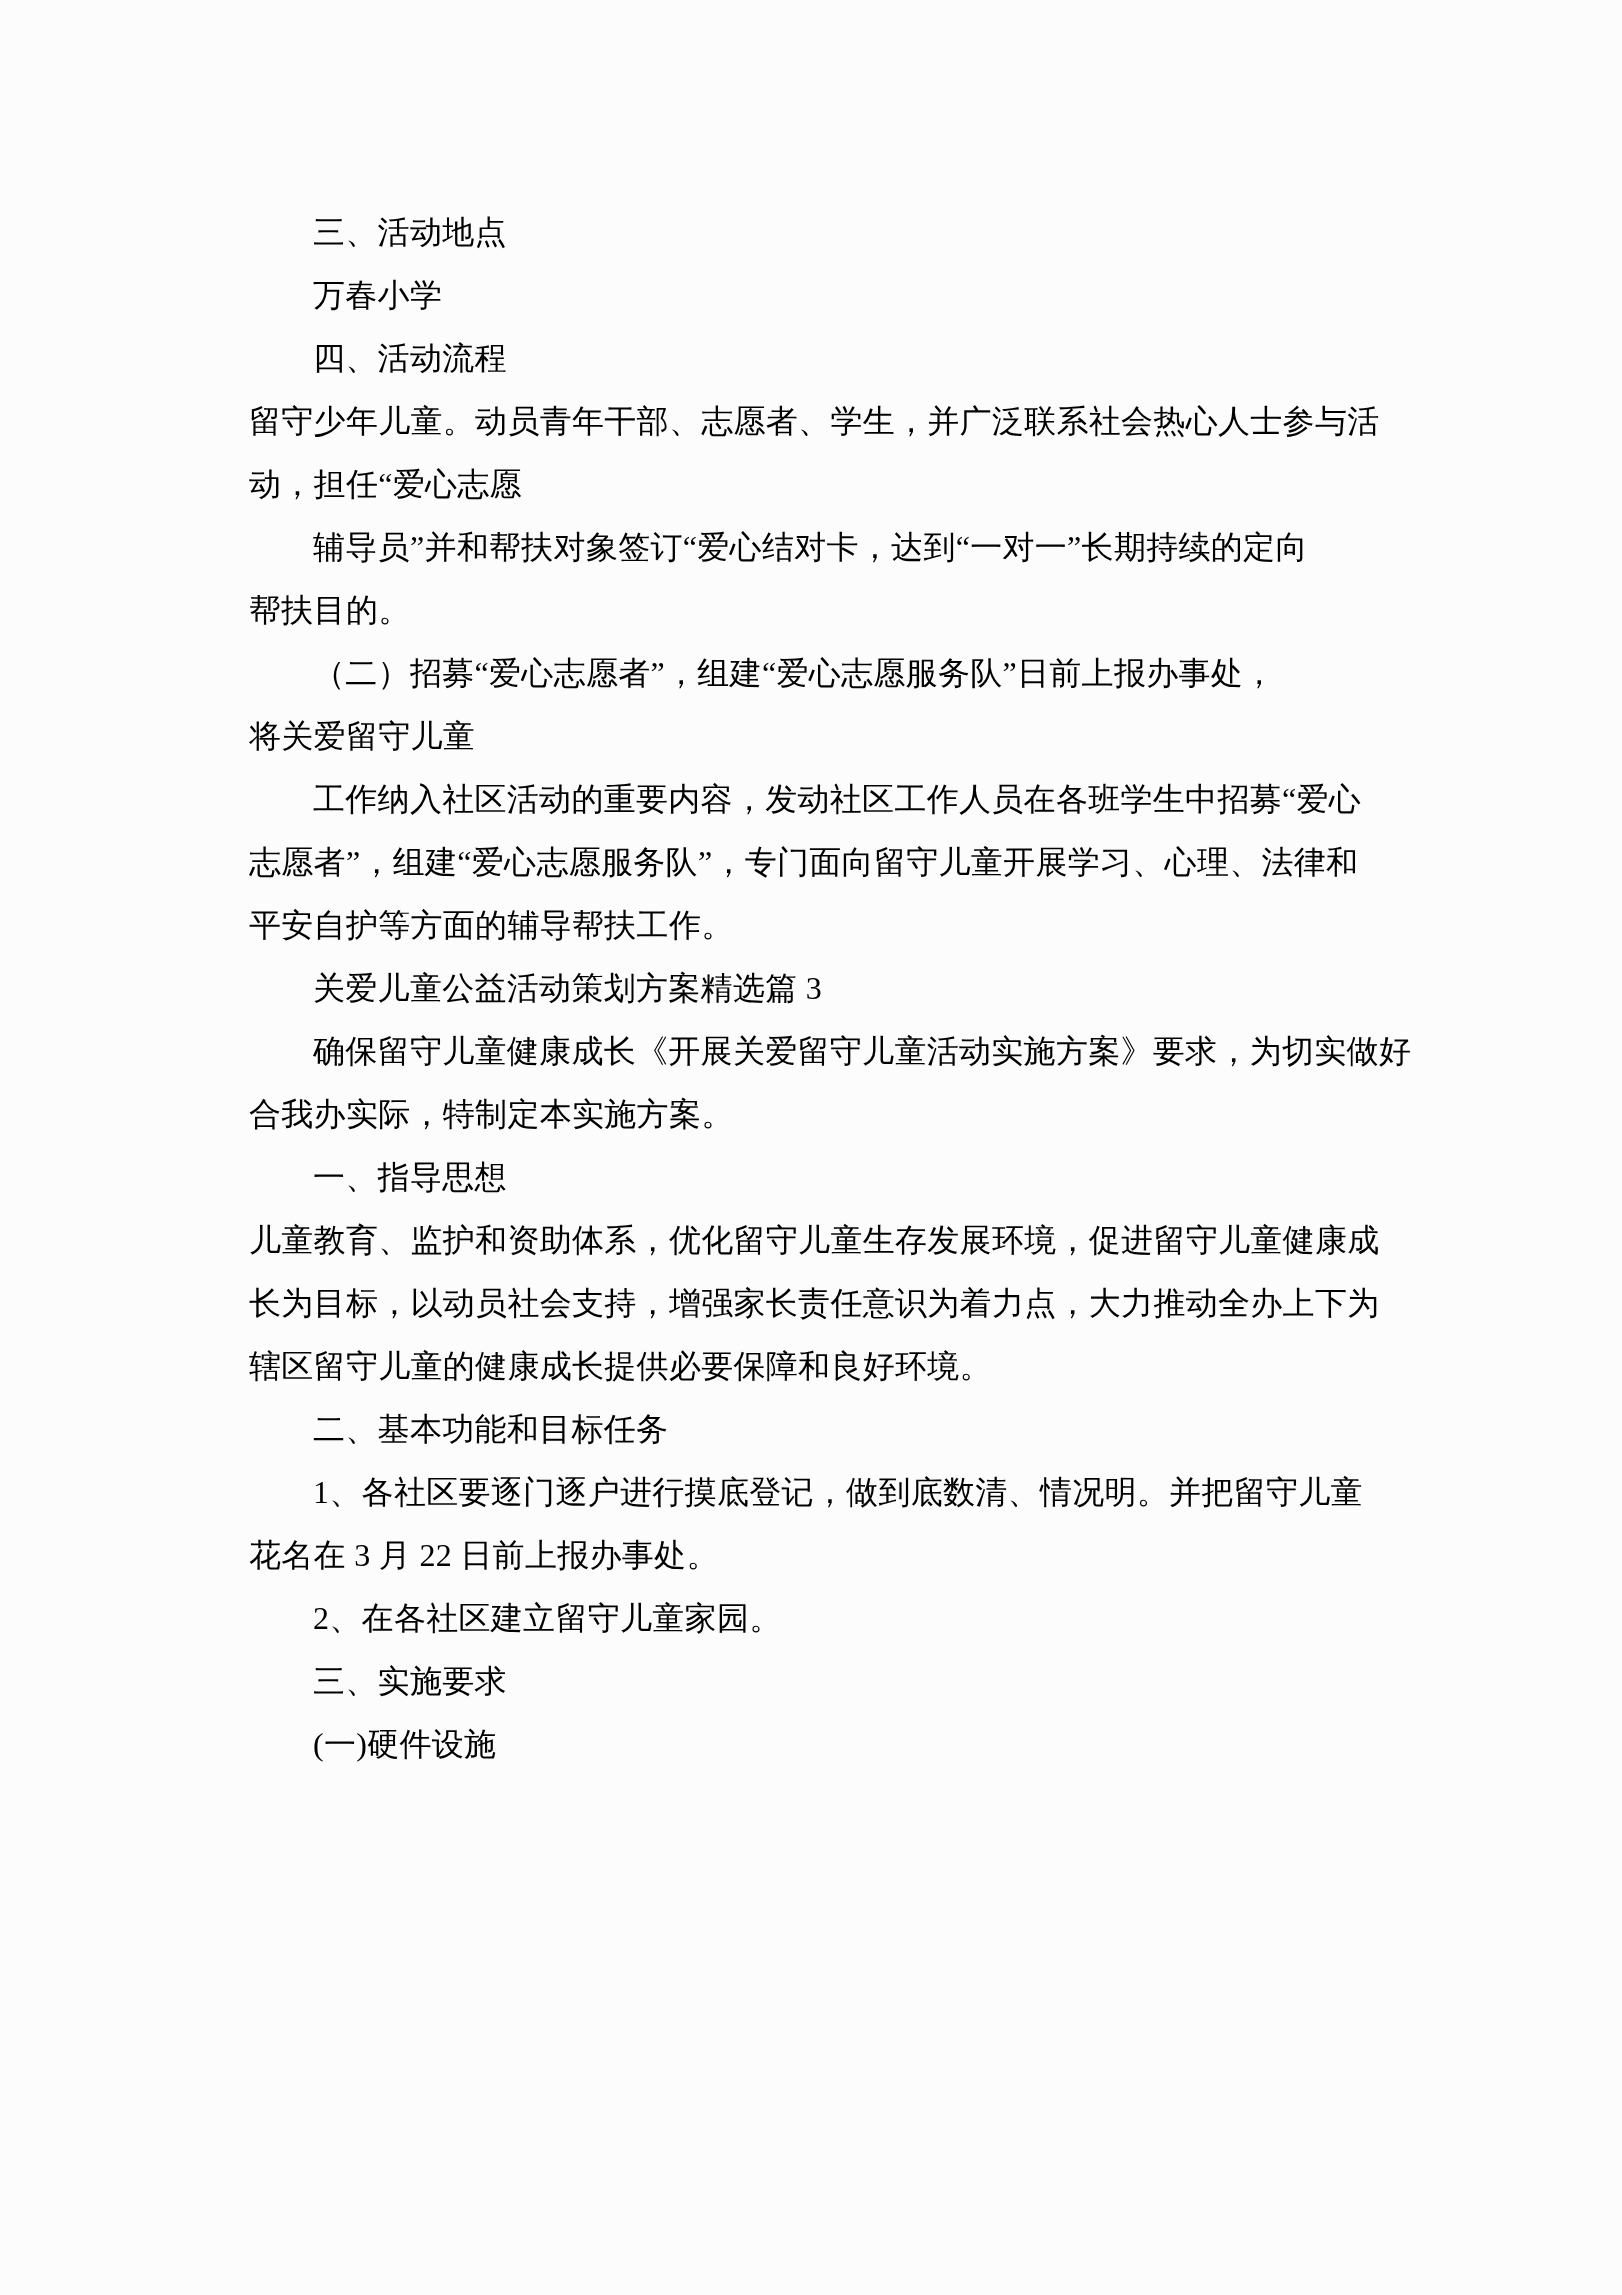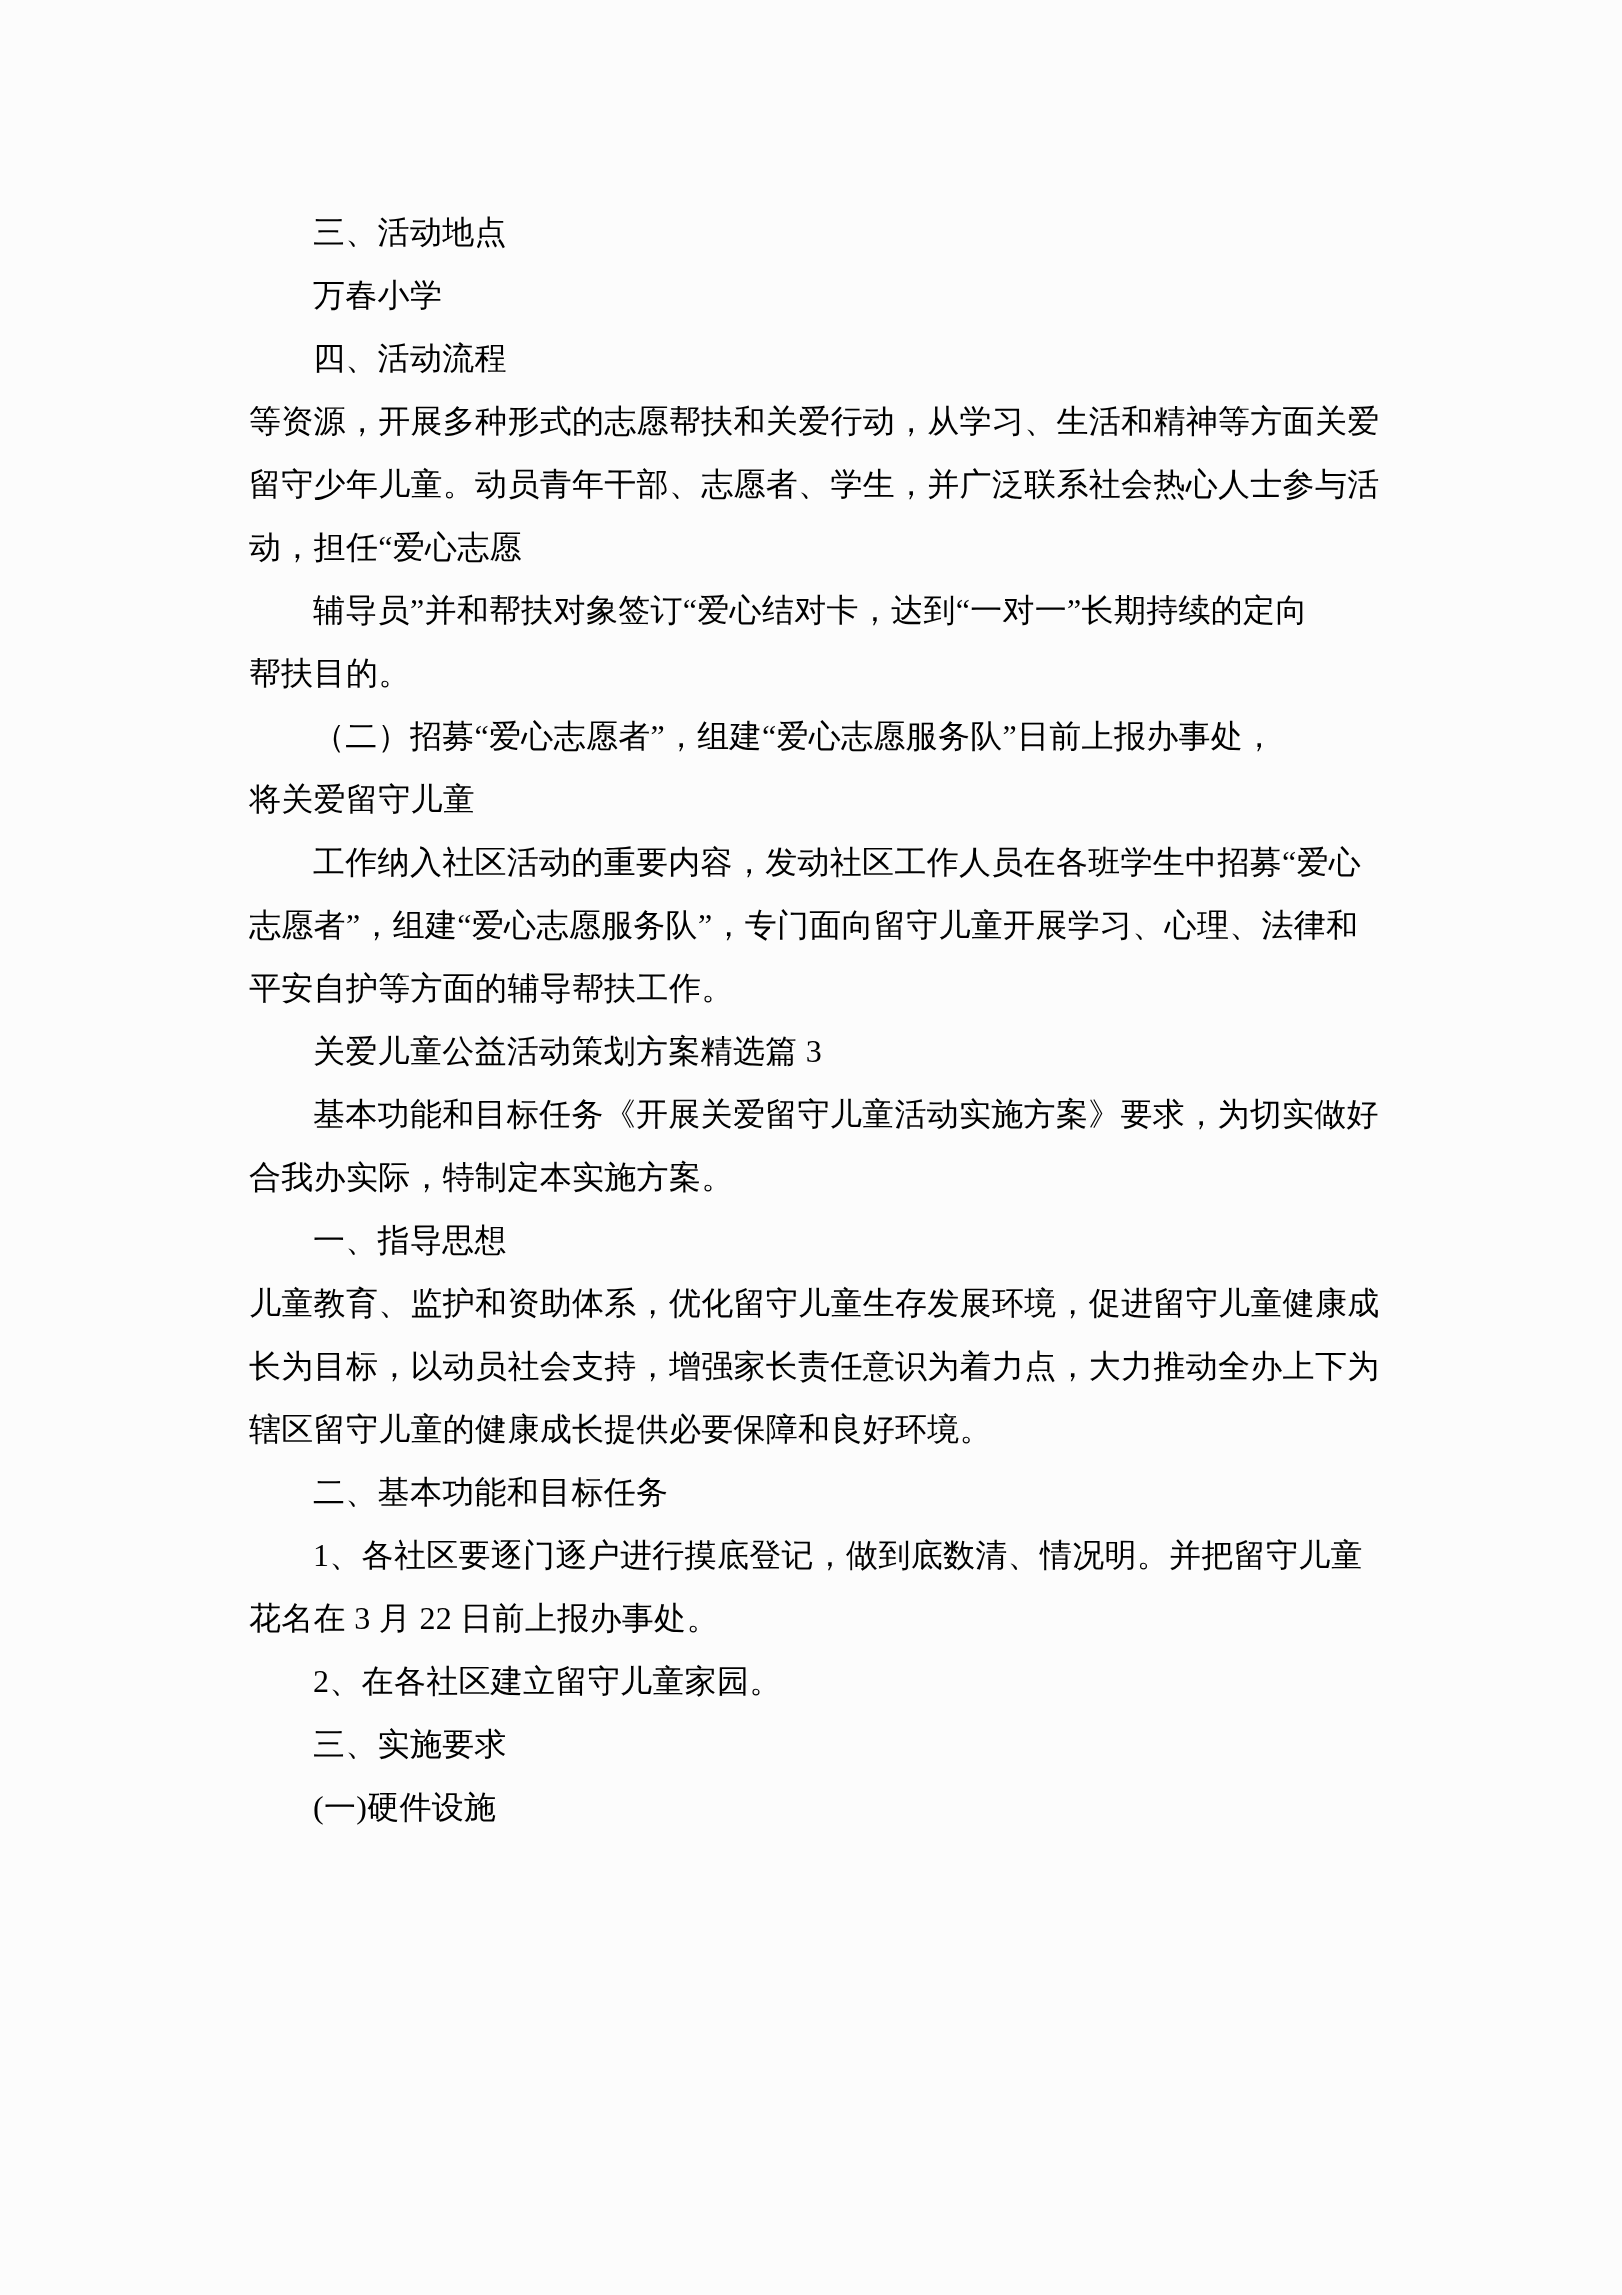--- a/index.html
+++ b/index.html
@@ -34,32 +34,31 @@
   }
 </style>
 </head>
 <body>
 
 <div class="page">
   <div class="doc" id="doc">
       <div class="line indent">三、活动地点</div>
       <div class="line indent">万春小学</div>
       <div class="line indent">四、活动流程</div>
-      <div class="line">等资源，开展多种形式的志愿帮扶和关爱行动，从学习、生活和精神等方面关爱</div>
       <div class="line">留守少年儿童。动员青年干部、志愿者、学生，并广泛联系社会热心人士参与活</div>
       <div class="line">动，担任“爱心志愿</div>
       <div class="line indent">辅导员”并和帮扶对象签订“爱心结对卡，达到“一对一”长期持续的定向</div>
       <div class="line">帮扶目的。</div>
       <div class="line indent">（二）招募“爱心志愿者”，组建“爱心志愿服务队”日前上报办事处，</div>
       <div class="line">将关爱留守儿童</div>
       <div class="line indent">工作纳入社区活动的重要内容，发动社区工作人员在各班学生中招募“爱心</div>
       <div class="line">志愿者”，组建“爱心志愿服务队”，专门面向留守儿童开展学习、心理、法律和</div>
       <div class="line">平安自护等方面的辅导帮扶工作。</div>
       <div class="line indent">关爱儿童公益活动策划方案精选篇 3</div>
-      <div class="line indent">基本功能和目标任务《开展关爱留守儿童活动实施方案》要求，为切实做好</div>
+      <div class="line indent">确保留守儿童健康成长《开展关爱留守儿童活动实施方案》要求，为切实做好</div>
       <div class="line">合我办实际，特制定本实施方案。</div>
       <div class="line indent">一、指导思想</div>
       <div class="line">儿童教育、监护和资助体系，优化留守儿童生存发展环境，促进留守儿童健康成</div>
       <div class="line">长为目标，以动员社会支持，增强家长责任意识为着力点，大力推动全办上下为</div>
       <div class="line">辖区留守儿童的健康成长提供必要保障和良好环境。</div>
       <div class="line indent">二、基本功能和目标任务</div>
       <div class="line indent">1、各社区要逐门逐户进行摸底登记，做到底数清、情况明。并把留守儿童</div>
       <div class="line">花名在 3 月 22 日前上报办事处。</div>
       <div class="line indent">2、在各社区建立留守儿童家园。</div>
       <div class="line indent">三、实施要求</div>

